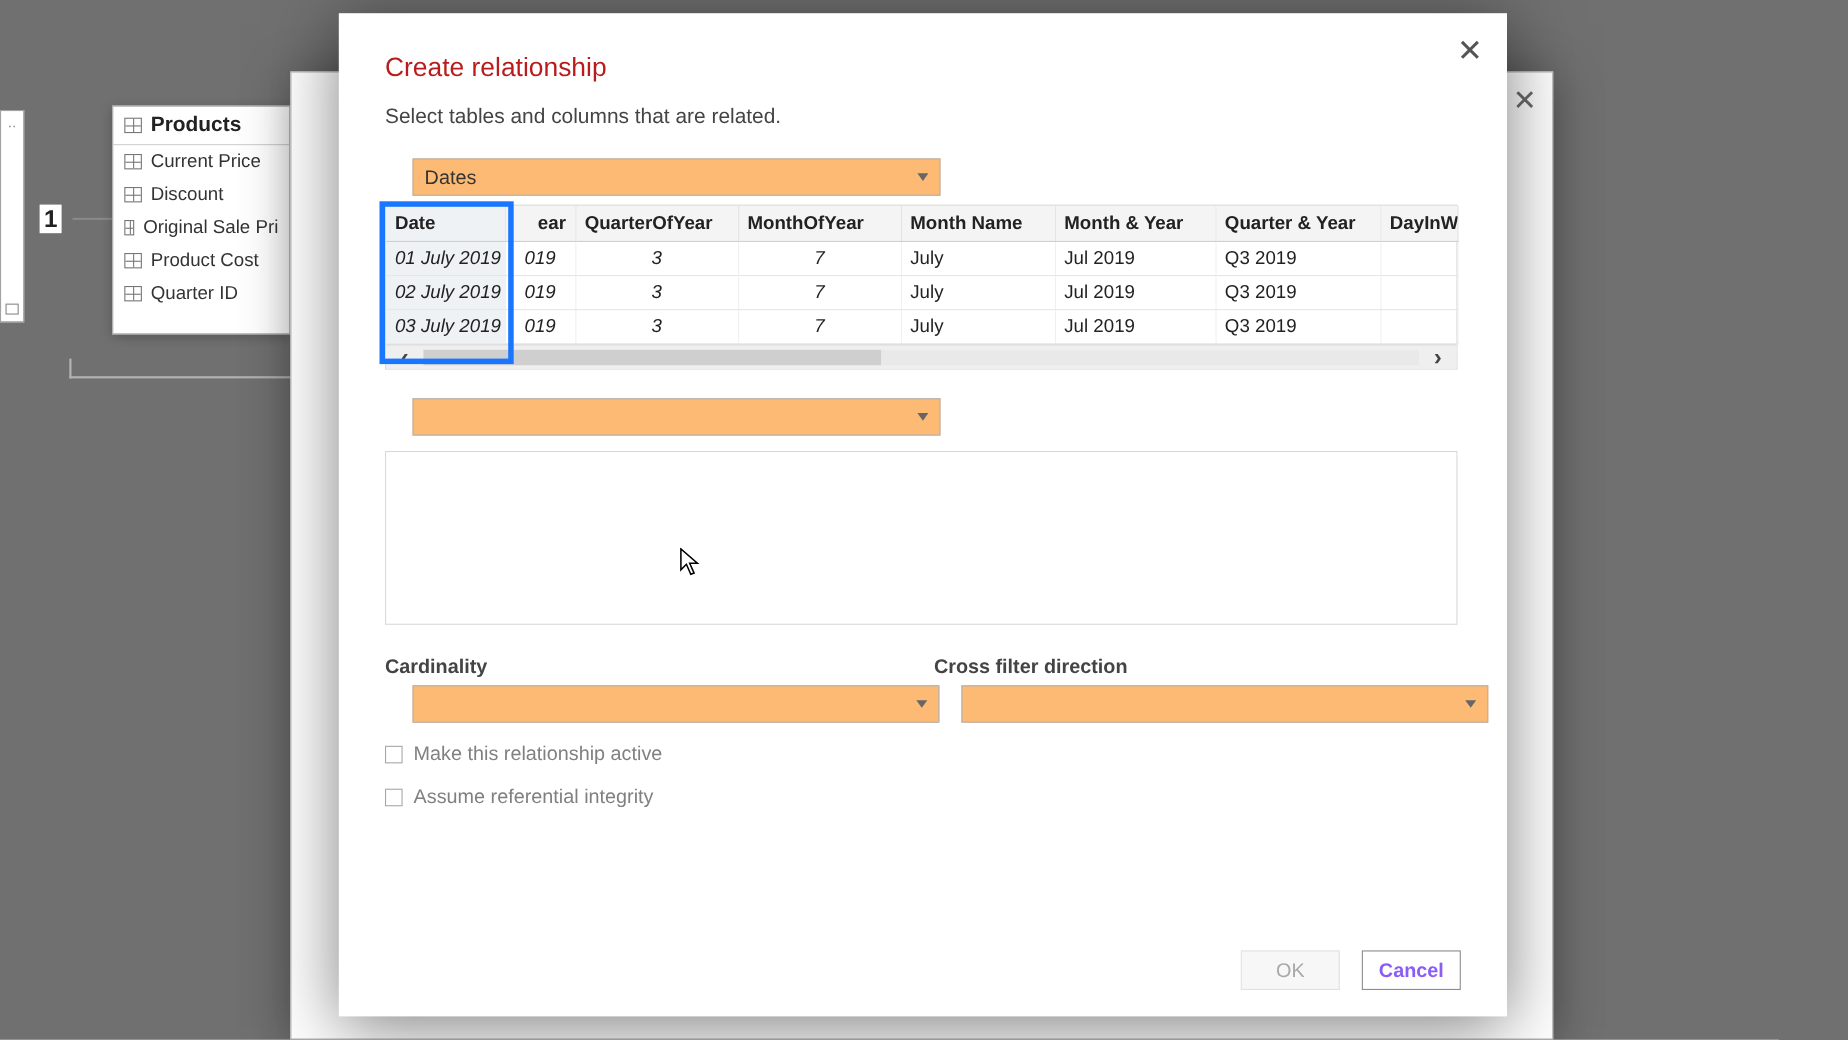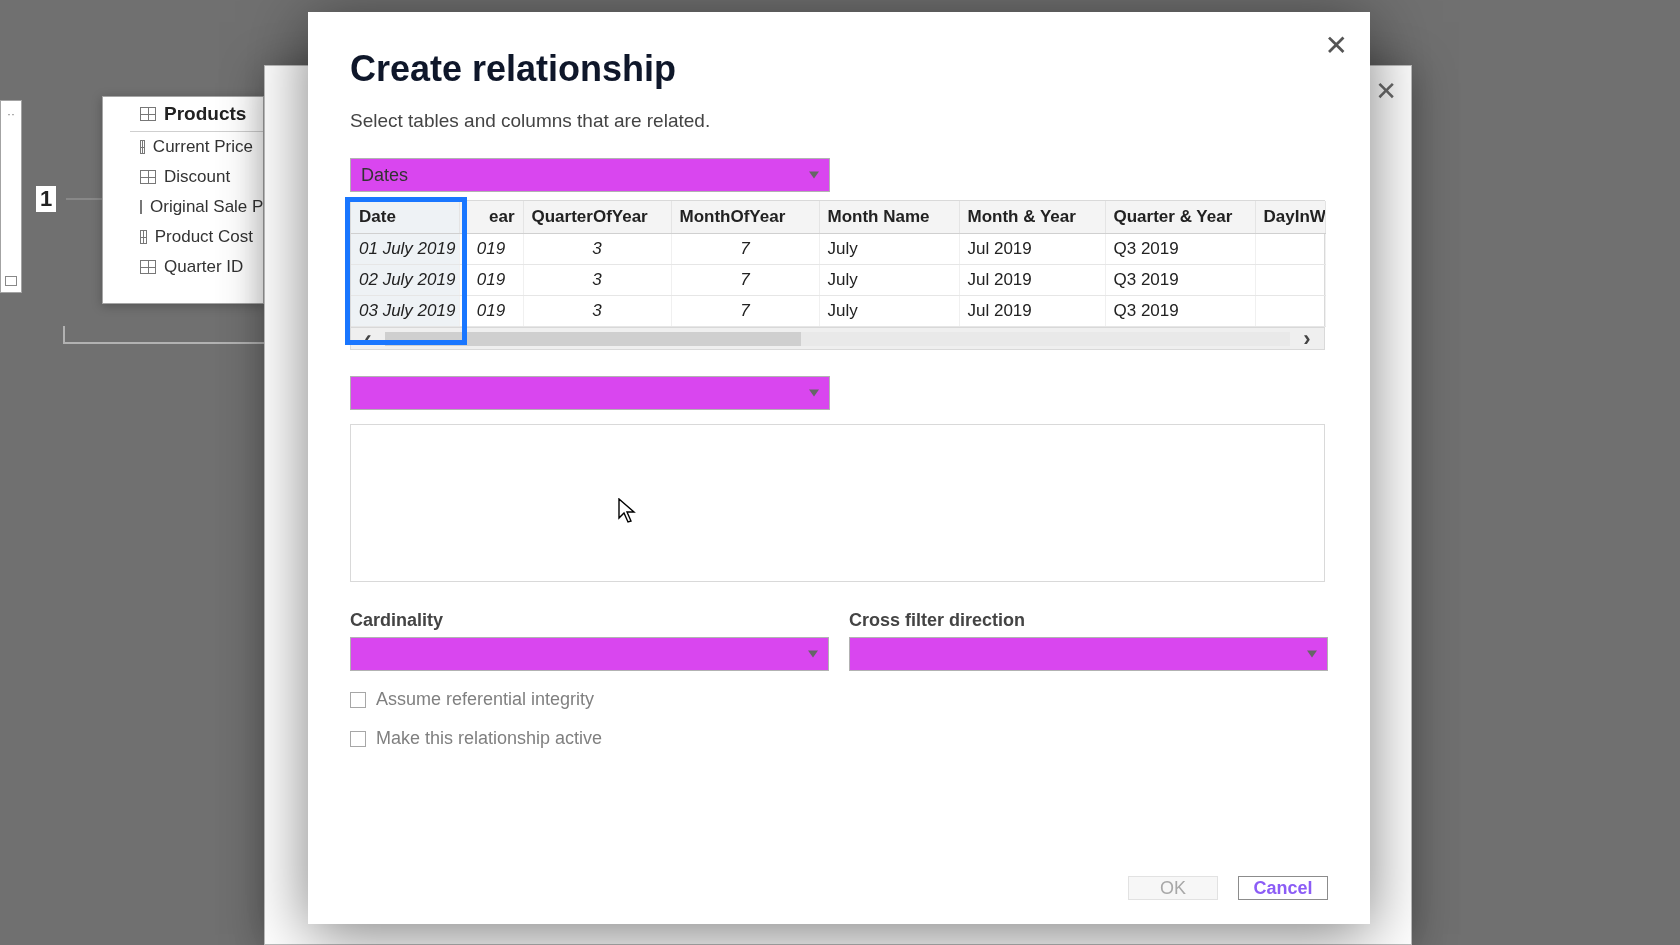--- a/index.html
+++ b/index.html
@@ -38,21 +38,20 @@
   .left-strip .bot  { position:absolute; bottom:6px; left:4px; width:12px; height:10px; border:1px solid #888; }
 
   
   .products-panel {
     position: absolute;
     left: 102px; top: 96px;
     width: 162px; height: 208px;
     background: #fff;
     border: 1px solid #a6a6a6;
     box-shadow: 0 2px 10px rgba(0,0,0,.25);
-    padding-left: 27px;
   }
   .products-header {
     display: flex; align-items: center; gap: 8px;
     padding: 6px 10px;
     border-bottom: 1px solid #cfcfcf;
     font-weight: 700; font-size: 19px; color:#222;
   }
   .tbl-icon { width:16px; height:14px; position:relative; display:inline-block; border:1px solid #777; }
   .tbl-icon::before, .tbl-icon::after {
     content:""; position:absolute; background:#777;
@@ -85,28 +84,28 @@
     background: #fff;
     box-shadow: 0 10px 60px rgba(0,0,0,0.5);
   }
   .dialog-close {
     position:absolute; top:20px; right:22px;
     font-size:28px; color:#555; cursor:pointer; line-height:1;
   }
   .inner {
     position:absolute; left:42px; top:36px; right:42px; bottom:24px;
   }
-  .title { font-size:36px; font-weight:700; color:#0f172a; }
+  .title { font-size:24px; font-weight:400; color:#b91c1c; }
   .subtitle { font-size:19px; color:#444; margin-top:20px; }
 
   .select {
     position:relative; height:34px; width:480px;
-    border:1px solid #b2b2b2; background:#d946ef;
+    border:1px solid #b2b2b2; background:#fdba74;
     display:flex; align-items:center; padding:0 10px;
-    font-size:18px; color:#333;
+    font-size:18px; color:#333;margin-left:25px;
   }
   .select .caret {
     position:absolute; right:10px; top:50%; transform:translateY(-50%);
     width:0; height:0; border-left:5px solid transparent; border-right:5px solid transparent;
     border-top:7px solid #666;
   }
   .select.disabled { color:#888; }
 
   
   .table-wrap {
@@ -146,21 +145,21 @@
   }
 
   .two-col { display:flex; gap:20px; margin-top:28px; }
   .col { flex:1; }
   .col .label { font-size:18px; color:#444; margin-bottom:6px;font-weight:bold; }
 
   .check-row { display:flex; align-items:center; gap:10px; font-size:18px; color:#808080; margin-top:18px;}
   .check { width:16px; height:16px; border:1.5px solid #a7a7a7; background:#fff; }
 
   .buttons { position:absolute; right:0; bottom:0; display:flex; gap:20px; }
-  .btn { min-width:90px; height:24px; font-size:18px; display:flex; align-items:center; justify-content:center; }
+  .btn { min-width:90px; height:36px; font-size:18px; display:flex; align-items:center; justify-content:center; }
   .btn.ok { color:#a8a8a8; background:#f7f7f7; border:1px solid #e2e2e2; }
   .btn.cancel { color:#8b5cf6; border:1px solid #8c8c8c; background:#fff;font-weight:bold; }
 
   .cursor {
     position:absolute; left:618px; top:498px; width:20px; height:26px; pointer-events:none;
   }
 </style>
 </head>
 <body>
 
@@ -297,25 +296,25 @@
 
     <div class="two-col">
       <div class="col">
         <div class="label">Cardinality</div>
         <div class="select disabled" style="width:100%">
           <span></span>
           <span class="caret"></span>
         </div>
         <div class="check-row">
           <span class="check"></span>
-          <span>Assume referential integrity</span>
+          <span>Make this relationship active</span>
         </div>
         <div class="check-row">
           <span class="check"></span>
-          <span>Make this relationship active</span>
+          <span>Assume referential integrity</span>
         </div>
       </div>
       <div class="col">
         <div class="label">Cross filter direction</div>
         <div class="select disabled" style="width:100%">
           <span></span>
           <span class="caret"></span>
         </div>
       </div>
     </div>

